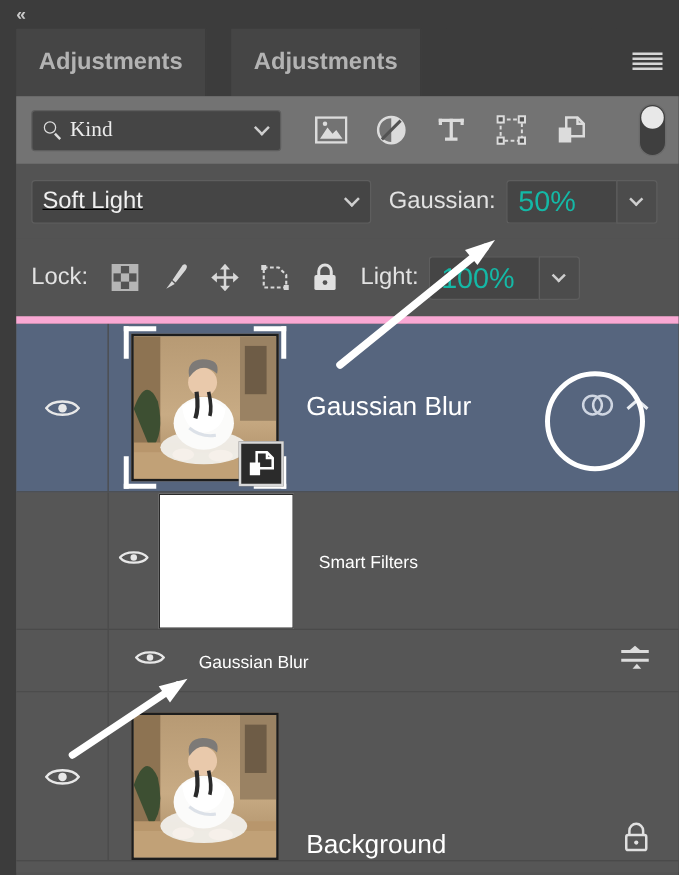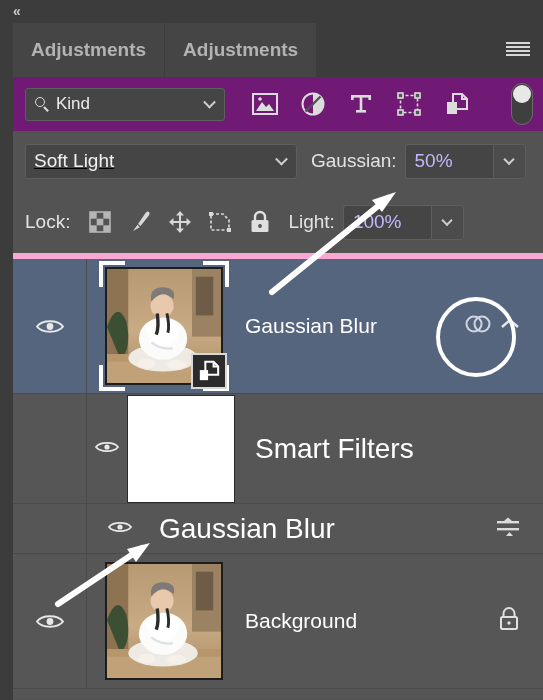--- a/index.html
+++ b/index.html
@@ -26,21 +26,21 @@
     color: #c9c9c9; font-size: 14px; font-weight: bold;
     letter-spacing: -1px; line-height: 16px;
     user-select: none;
   }
 
   
   .tabstrip {
     position: absolute; left: 13px; top: 23px;
     width: 530px; height: 54px;
     background: #3c3c3c;
-    display: flex; align-items: stretch;
+    display: flex; align-items: stretch; gap: 20px;
   }
   .tab {
     display: flex; align-items: center; justify-content: center;
     background: #454545;
     color: #b3b3b3;
     font-size: 19px; font-weight: bold;
     padding: 0 18px;
     border-right: 1px solid #3c3c3c;
     white-space: nowrap;
   }
@@ -67,21 +67,22 @@
     width: 530px; height: 623px;
     background: #535353;
   }
 
   
   .filter-row {
     position: relative;
     height: 54px;
     display: flex; align-items: center;
     padding: 0 10px 0 12px;
-    background: #701a75;
+    background: #737373;
+    font-family: Liberation Serif, serif;
   }
   .kind-select {
     position: relative;
     width: 200px; height: 33px;
     background: #454545;
     border: 1px solid #5e5e5e;
     border-radius: 3px;
     display: flex; align-items: center;
     padding: 0 8px;
   }
@@ -148,21 +149,21 @@
     margin-left: 14px; white-space: nowrap;
   }
   .num-field {
     width: 88px; height: 35px;
     background: #454545;
     border: 1px solid #5e5e5e;
     border-right: none;
     border-radius: 3px 0 0 3px;
     display: flex; align-items: center;
     padding-left: 9px;
-    color: #c4b5fd; font-size: 19px;
+    color: #14b8a6; font-size: 23px;
     margin-left: 8px;
   }
   .num-stepper {
     width: 33px; height: 35px;
     background: #4c4c4c;
     border: 1px solid #5e5e5e;
     border-radius: 0 3px 3px 0;
     position: relative;
   }
   .num-stepper .chev-down {
@@ -253,21 +254,21 @@
   .sub-eye {
     width: 40px; display: flex; align-items: center; justify-content: center;
     flex: none;
   }
   .mask-thumb {
     width: 108px; height: 108px;
     background: #ffffff;
     border: 1px solid #2a2a2a;
     flex: none;
   }
-  .sub-title { color: #ffffff; font-size: 28px; margin-left: 20px; flex: 1; }
+  .sub-title { color: #ffffff; font-size: 14px; margin-left: 20px; flex: 1; }
 
   
   .anno { position: absolute; pointer-events: none; }
   .anno-circle {
     position: absolute;
     border: 4px solid #ffffff;
     border-radius: 50%;
   }
   svg.arrow { position: absolute; overflow: visible; }
 
@@ -525,21 +526,21 @@
             <svg width="26" height="22" viewBox="0 0 26 22">
               <rect x="2" y="5" width="22" height="2.4" fill="#dcdcdc"></rect>
               <rect x="2" y="12" width="22" height="2.4" fill="#dcdcdc"></rect>
               <path d="M9 5 L13 1.5 L17 5 Z" fill="#dcdcdc"></path>
               <path d="M11 20 L14.5 16 L18 20 Z" fill="#dcdcdc"></path>
             </svg>
           </span>
         </div>
       </div>
 
-      <div class="row" style="height:135px;">
+      <div class="row" style="height:135px;align-items:flex-end;">
         <div class="row-gutter">
           <span class="eye">
             <svg width="28" height="17" viewBox="0 0 28 17">
               <path d="M1 8.5 C6 1.5 22 1.5 27 8.5 C22 15.5 6 15.5 1 8.5 Z" fill="none" stroke="#e8e8e8" stroke-width="2"></path>
               <circle cx="14" cy="8.5" r="3.4" fill="#e8e8e8"></circle>
             </svg>
           </span>
         </div>
 
         <div class="thumb-wrap">

